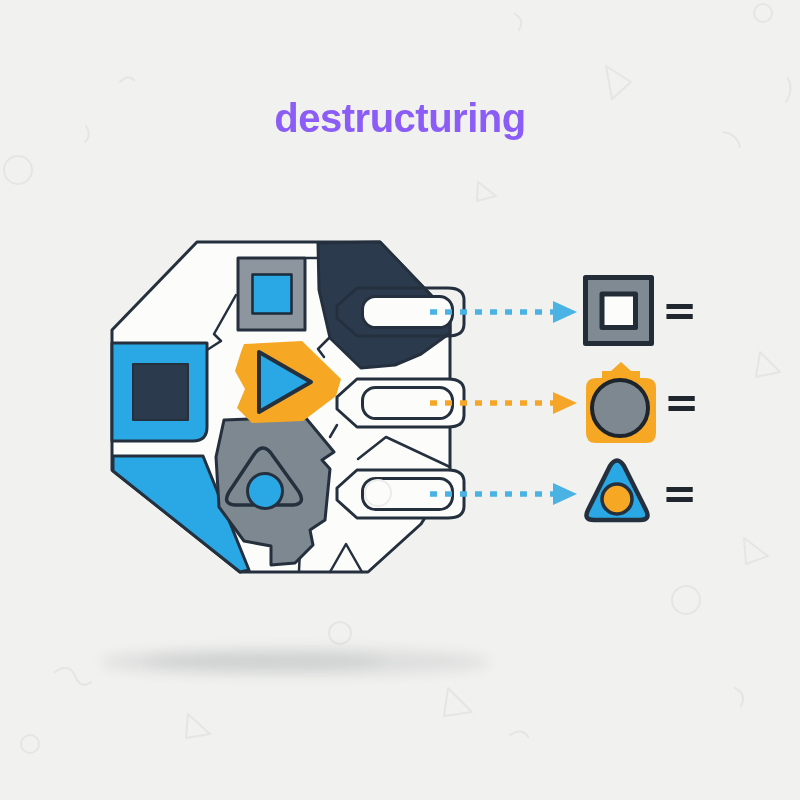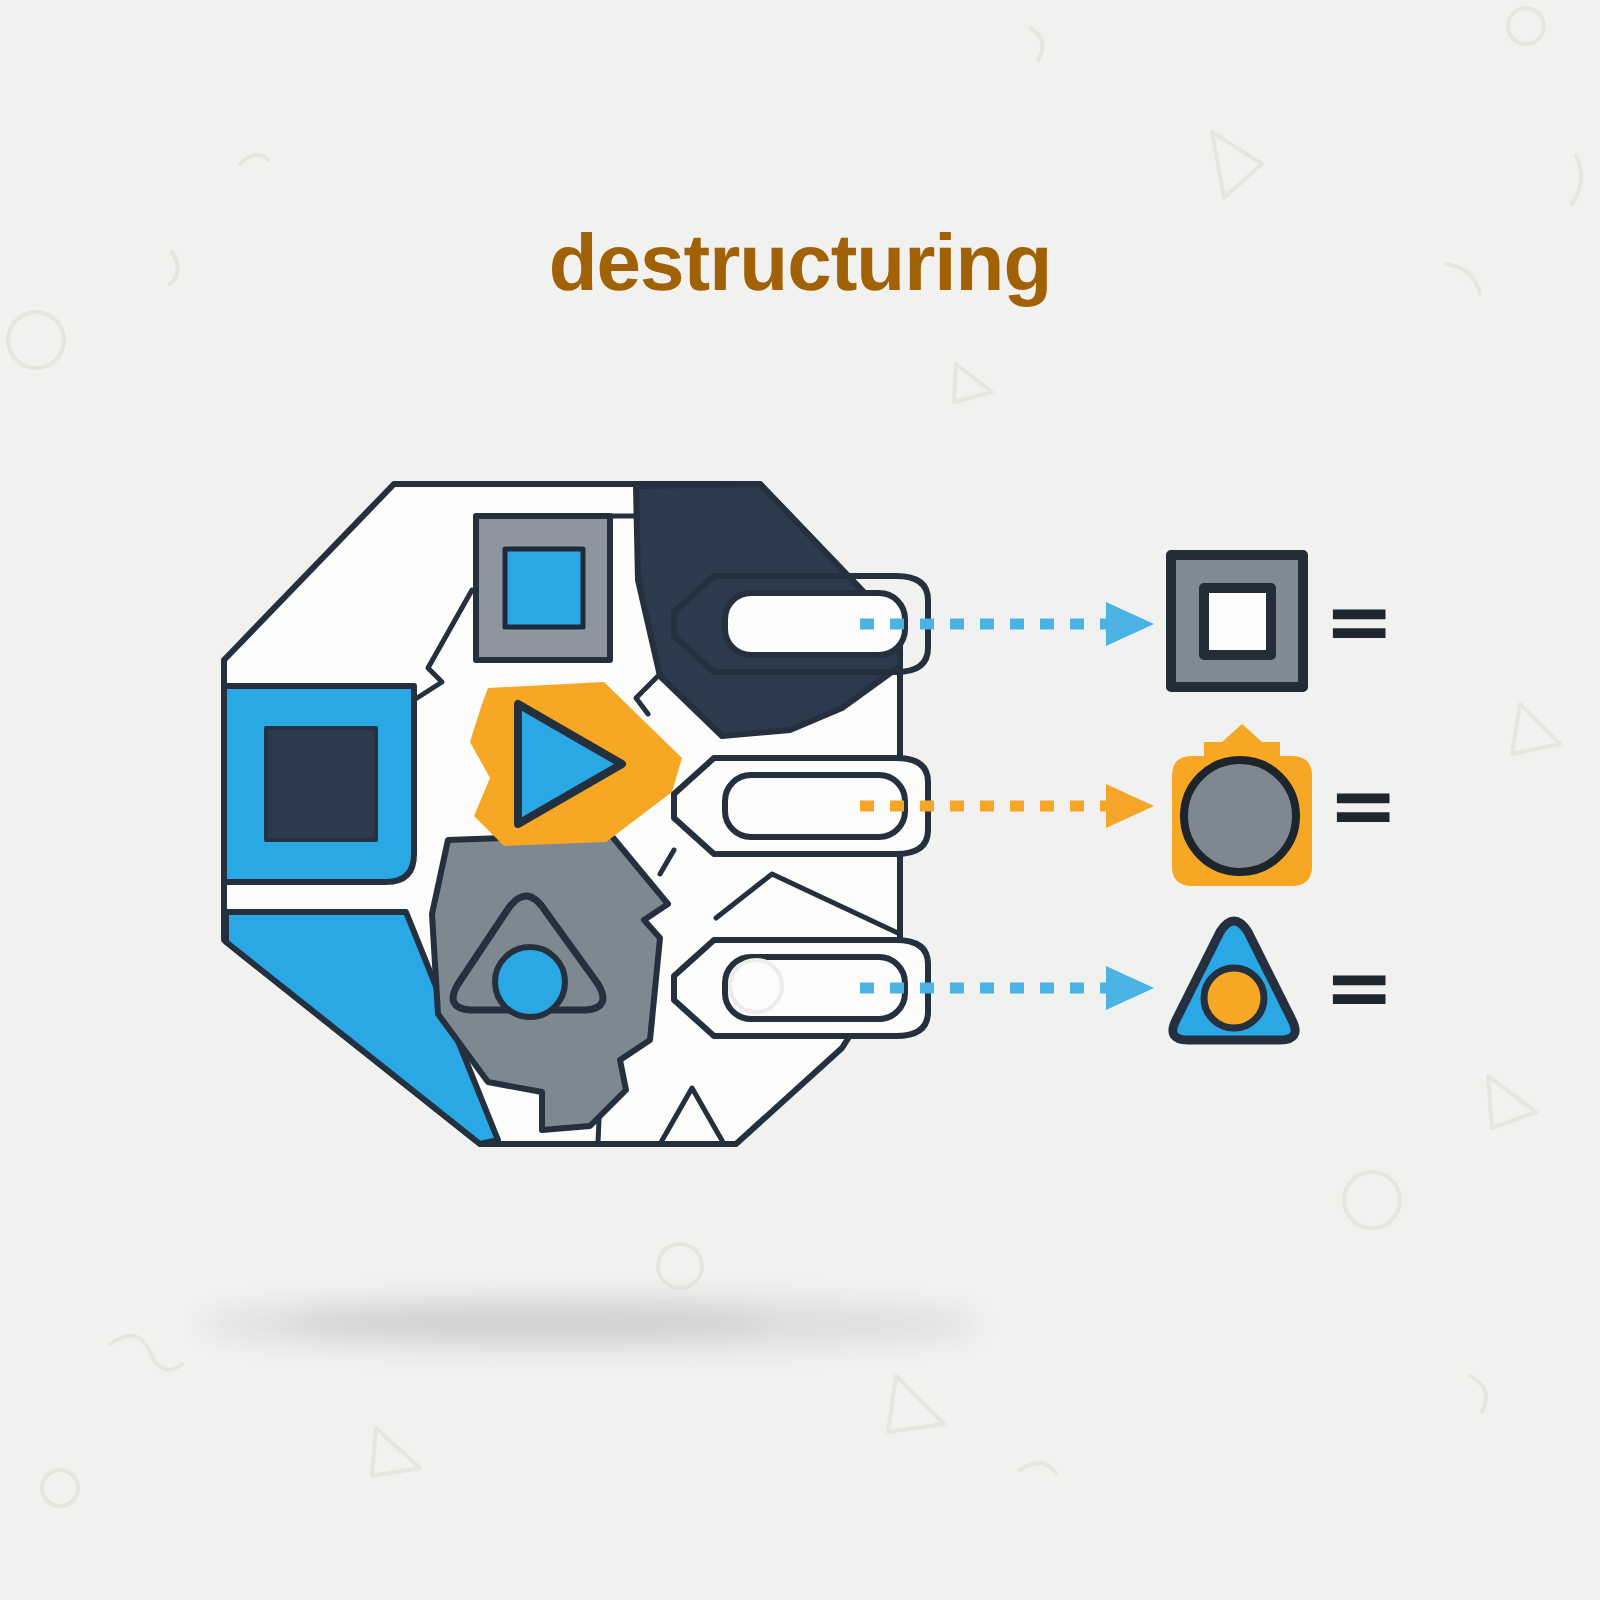--- a/index.html
+++ b/index.html
@@ -1,23 +1,23 @@
 <!DOCTYPE html>
 <html><head>
 <meta charset="utf-8">
 <style>
   html,body{margin:0;padding:0;background:#f1f1ef;}
   .canvas{
     position:relative;width:800px;height:800px;overflow:hidden;
     background:#f1f1ef;font-family:"Liberation Sans",sans-serif;
   }
   .page-title{
-    position:absolute;top:92px;left:0;right:0;margin:18px;
+    position:absolute;top:92px;left:0;right:0;margin:4px;
     text-align:center;font-size:40px;font-weight:600;letter-spacing:-0.5px;
-    color:#a16207;
+    color:#8b5cf6;
   }
   svg{position:absolute;top:0;left:0;}
   .eq{font-family:"DejaVu Sans",sans-serif;font-weight:bold;font-size:42px;fill:#20262e;}
 </style>
 </head>
 <body>
 
 <div class="canvas">
 
   <h1 class="page-title">destructuring</h1>

